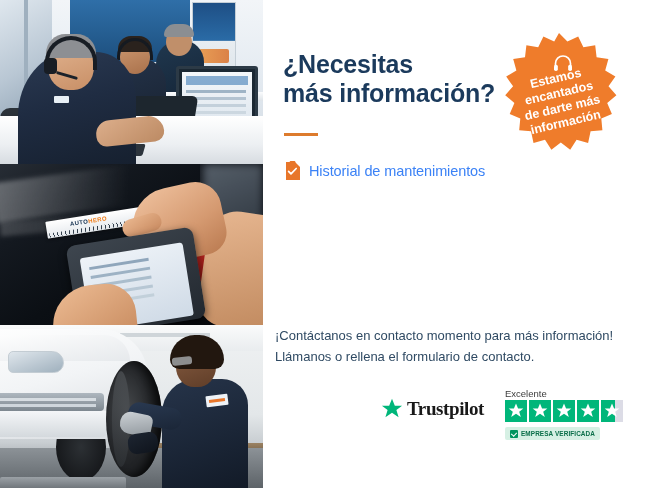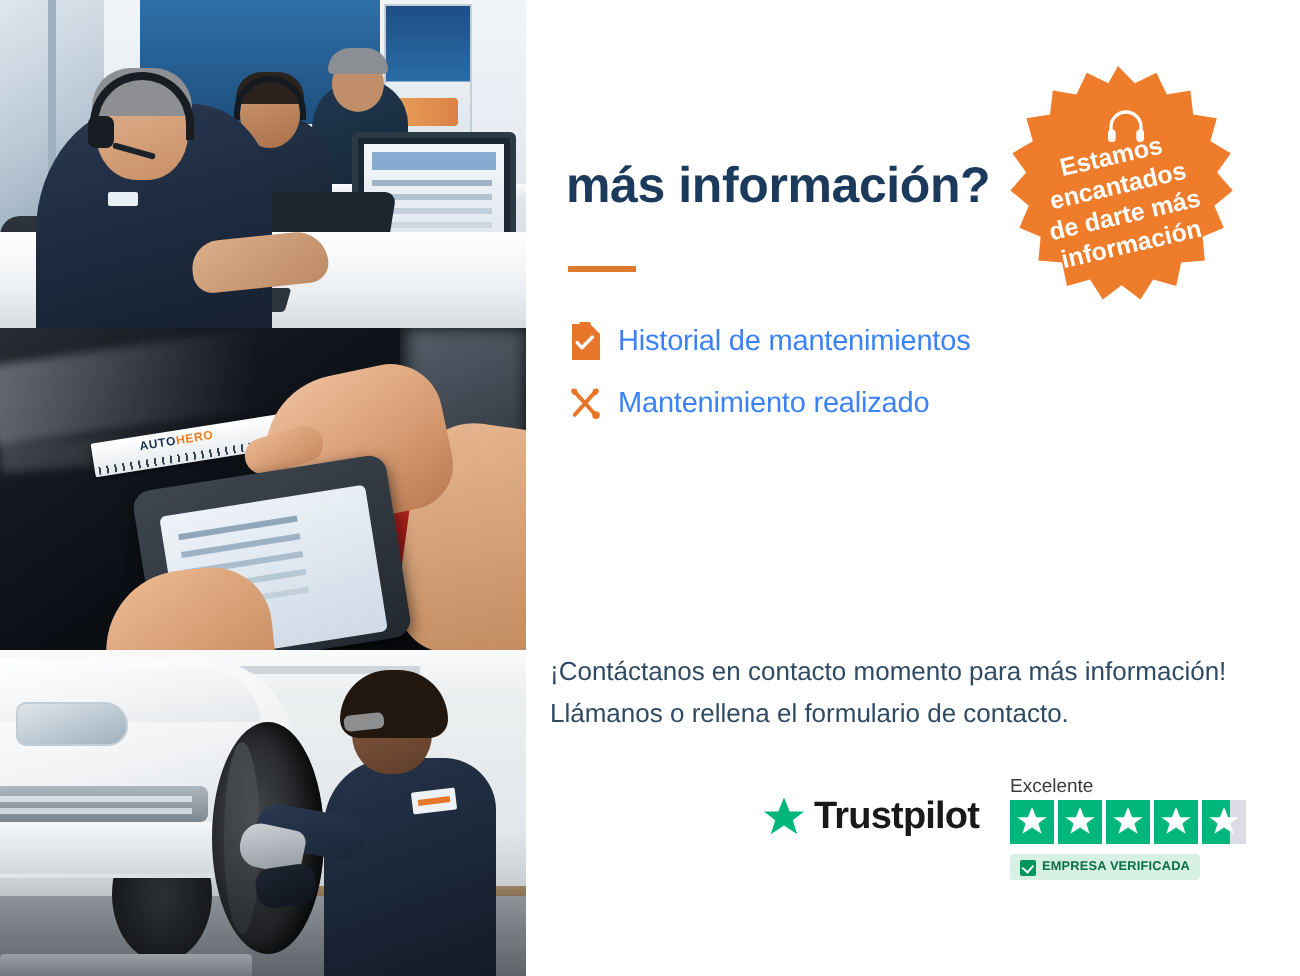--- a/index.html
+++ b/index.html
@@ -353,21 +353,21 @@
   .flabel { font-size:14.5px; color:#3b82f6; letter-spacing:-.1px; }
 
   
   .para {
     position:absolute; left:12px; top:325px; width:360px;
     font-size:13px; line-height:1.62; color:#2f4a63;
   }
 
   
   .tp { position:absolute; left:118px; top:390px; width:260px; height:62px; }
-  .tp .logo { position:absolute; left:0; top:8px; display:flex; align-items:center; gap:4px; }
+  .tp .logo { position:absolute; left:0; top:8px; display:flex; align-items:center; gap:4px;font-family:Liberation Serif, serif; }
   .tp .logo .star { width:22px; height:22px; }
   .tp .logo .word { font-size:19px; font-weight:bold; color:#191919; letter-spacing:-.4px; }
   .tp .exc { position:absolute; left:124px; top:-2px; font-size:9.5px; color:#3b3b3b; }
   .tp .stars { position:absolute; left:124px; top:10px; display:flex; gap:2px; }
   .tp .sbox { width:22px; height:22px; background:#00b67a; position:relative; flex:none; }
   .tp .sbox.half { background:#dcdce6; }
   .tp .sbox.half:before{ content:""; position:absolute; left:0; top:0; width:63%; height:100%; background:#00b67a; }
   .tp .sbox svg { position:absolute; left:3px; top:3px; width:16px; height:16px; }
   .tp .ver {
     position:absolute; left:124px; top:37px; height:13px;
@@ -464,21 +464,21 @@
       <div class="mtag"></div>
       <div class="marm"></div>
       <div class="glove"></div>
       <div class="glove2"></div>
     </div>
   </div>
 
   <div class="content">
 
     <div class="heading">
-      <br>
+      <span>¿Necesitas</span><br>
       <span>más información?</span>
     </div>
     <div class="rule"></div>
 
     <div class="badge">
       <svg viewBox="0 0 124 124">
         <path fill="#ef7c2b" d="M62 2 L70.4 10.6 L81.2 5.4 L86.4 16.2 L98.2 14.3 L99.6 26.2 L111.4 28.1 L108.2 39.6 L118.4 45.6 L111.5 55.3 L119.4 64.2 L110.2 71.9 L114.9 82.9 L104.3 87.4 L105.4 99.3 L93.6 100.3 L91.1 112 L79.6 108.7 L73.2 118.8 L63.8 111.6 L54.4 118.8 L48 108.7 L36.5 112 L34 100.3 L22.2 99.3 L23.3 87.4 L12.7 82.9 L17.4 71.9 L8.2 64.2 L16.1 55.3 L9.2 45.6 L19.4 39.6 L16.2 28.1 L28 26.2 L29.4 14.3 L41.2 16.2 L46.4 5.4 L57.2 10.6 Z"></path>
       </svg>
       <svg class="hs" viewBox="0 0 24 20">
         <path d="M3 13 V10 a9 9 0 0 1 18 0 v3" fill="none" stroke="#fff" stroke-width="2" stroke-linecap="round"></path>
@@ -499,34 +499,20 @@
         <div class="ficon">
           <svg width="17" height="20" viewBox="0 0 17 20">
             <path d="M2 1h9l5 5v13H2z" fill="#e8762a"></path>
             <path d="M4.6 10.3l2.4 2.6 5.2-5.4" fill="none" stroke="#fff" stroke-width="1.7" stroke-linecap="round" stroke-linejoin="round"></path>
             <rect x="5.6" y="0" width="5.8" height="2.6" rx="1" fill="#e8762a"></rect>
           </svg>
         </div>
         <div class="flabel">Historial de mantenimientos</div>
       </div>
 
-      <div class="frow">
-        <div class="ficon">
-          <svg width="19" height="19" viewBox="0 0 20 20">
-            <g stroke="#e8762a" stroke-width="2.1" stroke-linecap="round" fill="none">
-              <path d="M4 3.5 L15.5 16.2"></path>
-              <path d="M16 3.5 L4.6 16.2"></path>
-            </g>
-            <path d="M3.2 2.4 l2.6 .3 .3 2.6 -2 .6 -1.4-1.7z" fill="#e8762a"></path>
-            <path d="M16.8 2.4 l-2.6 .3 -.3 2.6 2 .6 1.4-1.7z" fill="#e8762a"></path>
-            <circle cx="15.8" cy="16.4" r="2" fill="#e8762a"></circle>
-          </svg>
-        </div>
-        <div class="flabel">Mantenimiento realizado</div>
-      </div>
 
 
 
 
     </div>
 
     <div class="para">
       <span>¡Contáctanos en contacto momento para más información!</span><br>
       <span>Llámanos o rellena el formulario de contacto.</span>
     </div>

